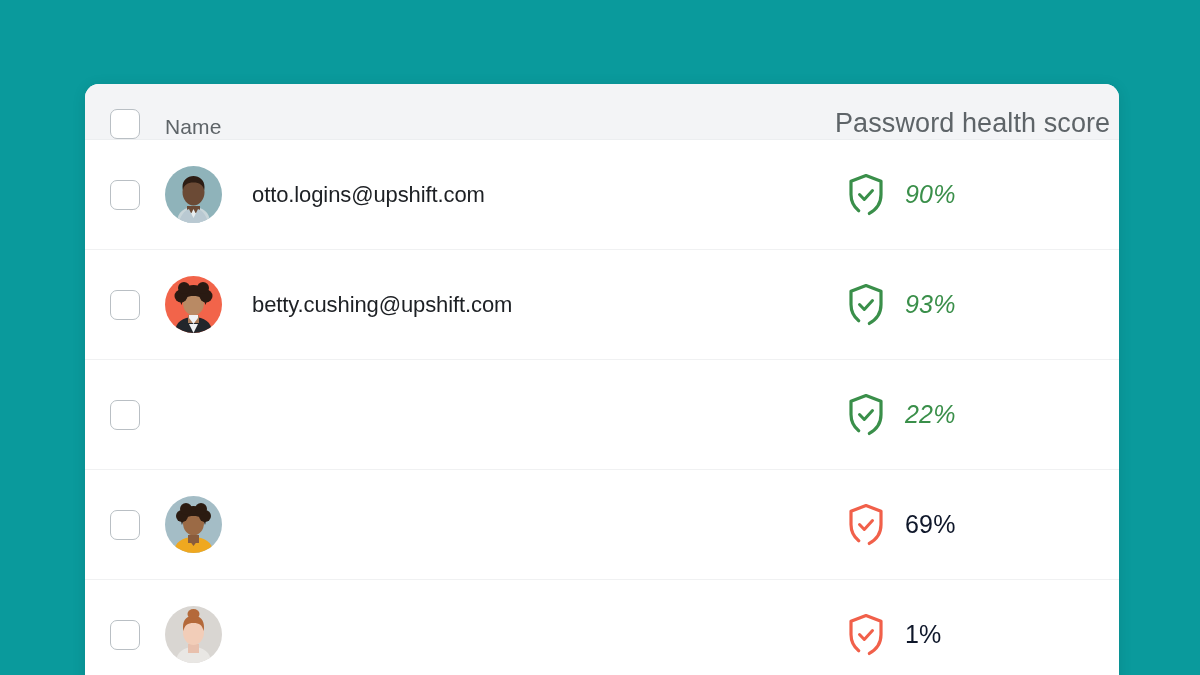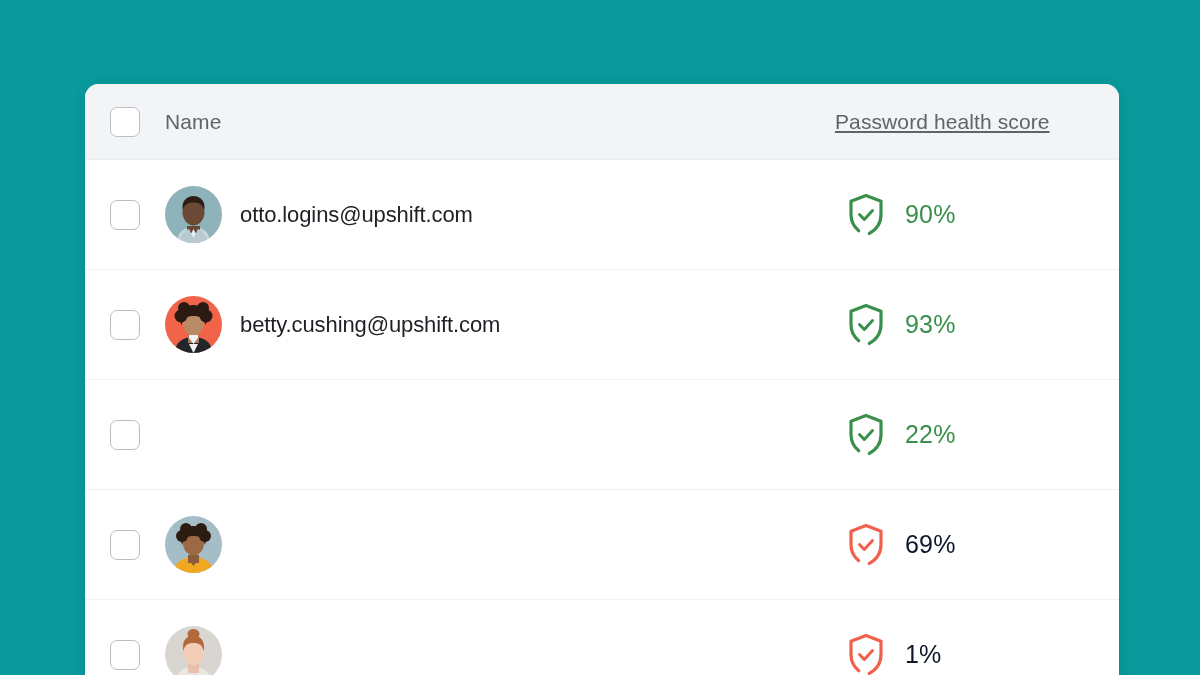--- a/index.html
+++ b/index.html
@@ -15,33 +15,33 @@
     left:85px; top:84px;
     width:1034px; height:610px;
     background:#ffffff;
     border-radius:14px 14px 0 0;
     box-shadow:0 2px 14px rgba(0,0,0,.10);
     overflow:hidden;
   }
 
   
   .thead {
-    height:76px;
+    height:56px;
     background:#f3f4f6;
-    display:flex; align-items:center;
+    display:flex; align-items:flex-end;
     border-bottom:1px solid #eceef0;
   }
   .th-name {
     font-size:21px; color:#5e6468; font-weight:400;
     letter-spacing:.1px;
   }
   .th-score {
-    font-size:21px; color:#5e6468; font-weight:400;
+    font-size:27px; color:#5e6468; font-weight:400;
     letter-spacing:.1px;
-    position:absolute; left:750px;text-decoration:underline;
+    position:absolute; left:750px;
   }
 
   
   .cb-cell { width:80px; display:flex; justify-content:center; flex:0 0 80px; }
   .checkbox {
     width:30px; height:30px;
     border:1.6px solid #b9bfc4;
     border-radius:7px;
     background:#ffffff;
   }
@@ -56,36 +56,36 @@
   .name-cell { display:flex; align-items:center; }
 
   .avatar {
     width:57px; height:57px; border-radius:50%;
     overflow:hidden; flex:0 0 57px;
     position:relative;
   }
   .avatar svg { display:block; width:57px; height:57px; }
 
   .email {
-    margin-left:18px;
+    margin-left:30px;
     font-size:22px; color:#1d2024; font-weight:400;
     letter-spacing:-.1px; white-space:nowrap;
   }
 
   
   .score-cell {
     position:absolute; left:760px;
     display:flex; align-items:center;
   }
   .shield { width:42px; height:46px; flex:0 0 42px; }
   .pct {
     margin-left:18px;
     font-size:25px; font-weight:400; letter-spacing:.2px;
   }
-  .good { color:#3a8f4a; }
+  .good { color:#3a8f4a;font-style:italic; }
   .bad  { color:#0f172a; }
 </style>
 </head>
 <body>
 
 <div class="card">
 
   <div class="thead">
     <div class="cb-cell">
       <div class="checkbox"></div>

